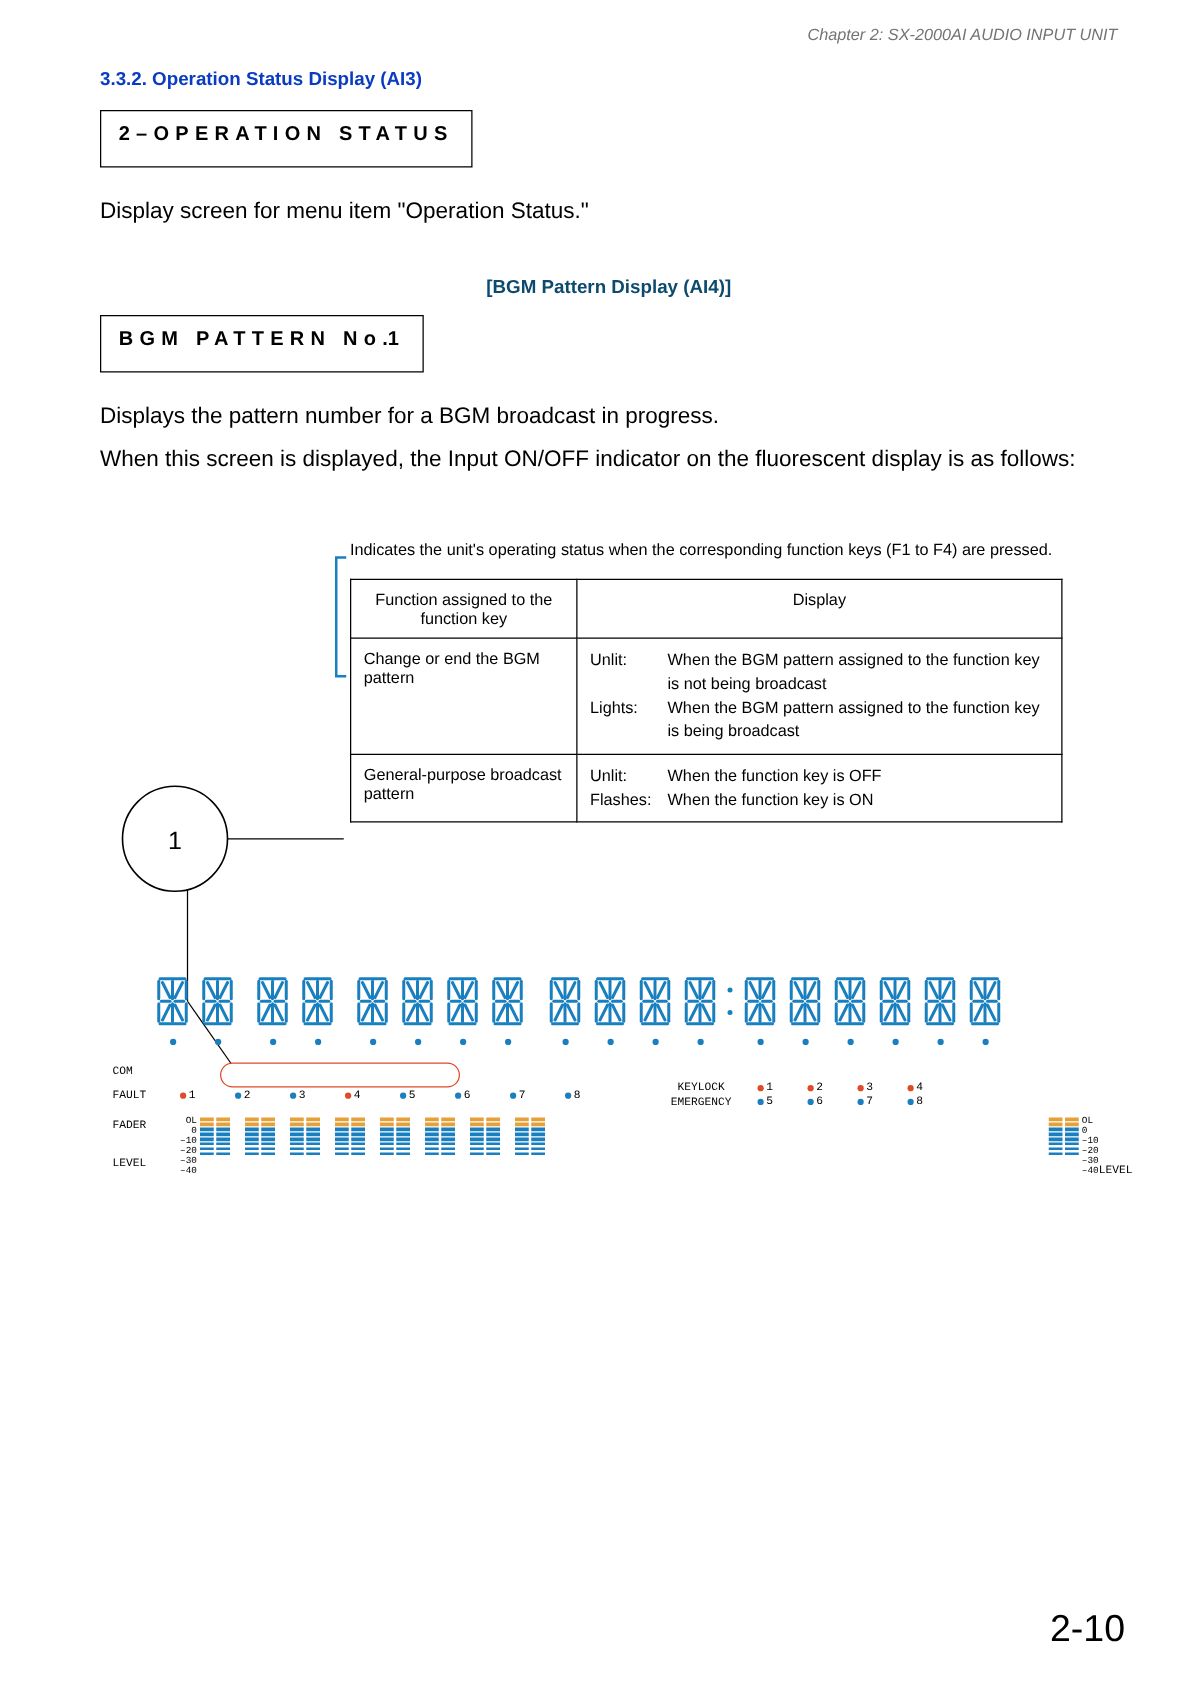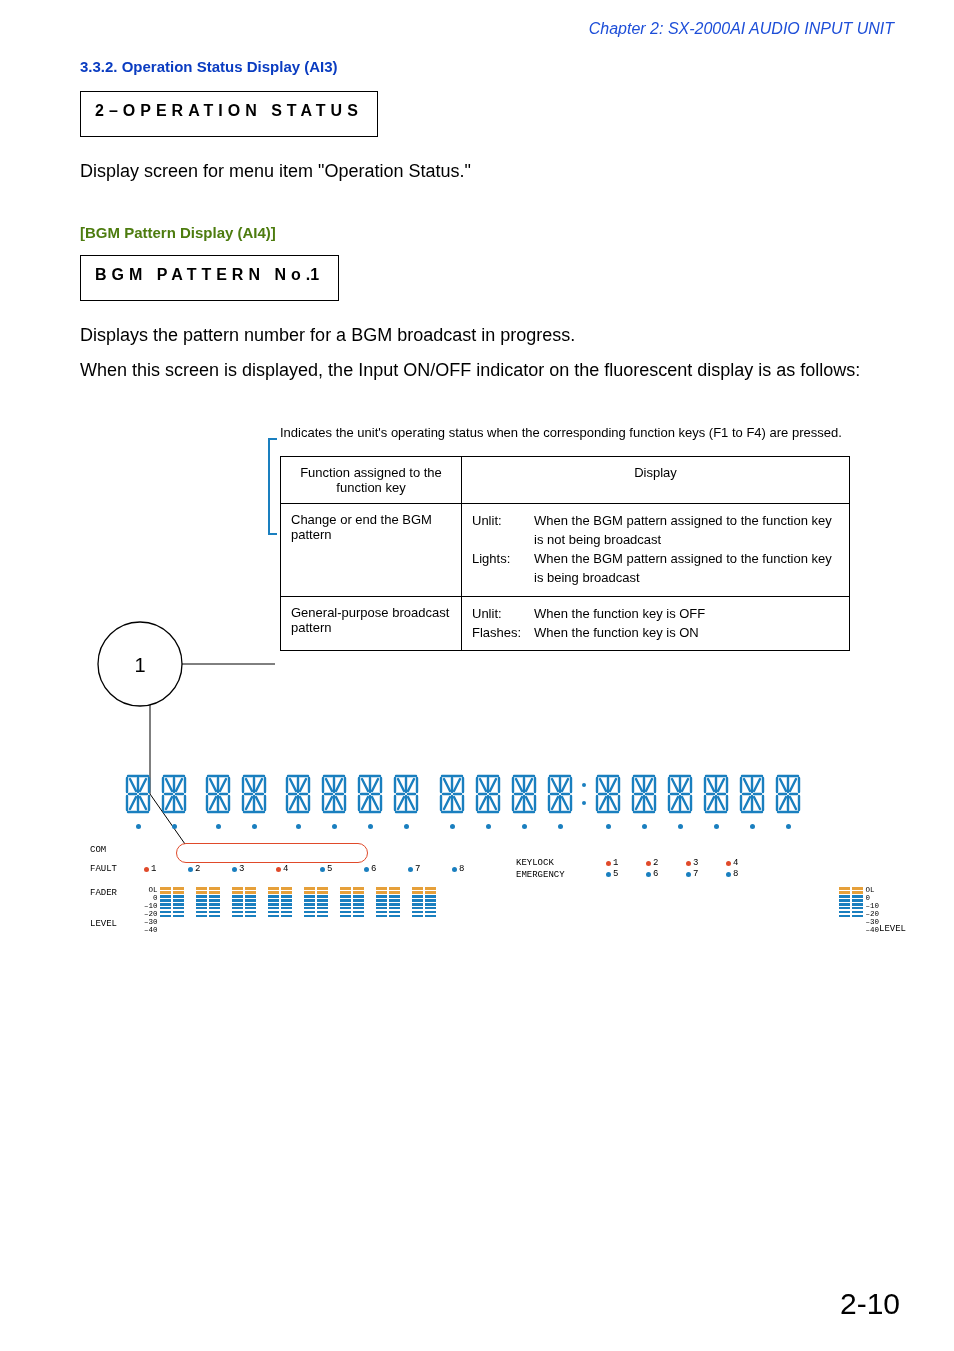--- a/index.html
+++ b/index.html
@@ -12,23 +12,23 @@
   .page {
     width: 954px;
     min-height: 1351px;
     margin: 0 auto;
     box-sizing: border-box;
     padding: 20px 60px 30px 80px;
     position: relative;
   }
   .chapter-header {
     text-align: right;
-    color: #1d4ed8;
+    color: #737373;
     font-style: italic;
-    font-size: 16px;
+    font-size: 13px;
     margin-bottom: 20px;
   }
   .section-heading {
     color: #0a3cc1;
     font-weight: bold;
     font-size: 15px;
     margin-bottom: 16px;
   }
   .lcd-box {
     border: 1px solid #000;
@@ -44,28 +44,29 @@
   .lcd-box .dot {
     letter-spacing: 0;
     font-weight: 900;
   }
   .body-text {
     font-size: 18px;
     margin: 6px 0 10px 0;
     line-height: 1.4;
   }
   .subsection-heading {
-    color: #4d7c0f;
+    color: #0c4a6e;
     font-weight: bold;
     font-size: 15px;
     margin-top: 40px;
     margin-bottom: 14px;
+    text-align: center;
   }
   .callout-block {
-    margin-top: 40px;
+    margin-top: 50px;
     position: relative;
   }
   .callout-text {
     margin-left: 200px;
     font-size: 13px;
     line-height: 1.45;
     margin-bottom: 14px;
   }
   .status-table {
     margin-left: 200px;
@@ -163,21 +164,21 @@
   .ind-row .ch .led {
     width: 5px; height: 5px; border-radius: 50%;
     background: #1a7fbf;
     margin-right: 2px;
     display: inline-block;
   }
   .ind-row .red .led { background: #e04a2a; }
   .mid-labels {
     font-size: 9px;
     line-height: 1.35;
-    text-align: left;
+    text-align: center;
     width: 90px;
   }
   .pair-col {
     display: flex;
     flex-direction: column;
     font-size: 9px;
     width: 40px;
     line-height: 1.25;
   }
   .pair-col .pc {

